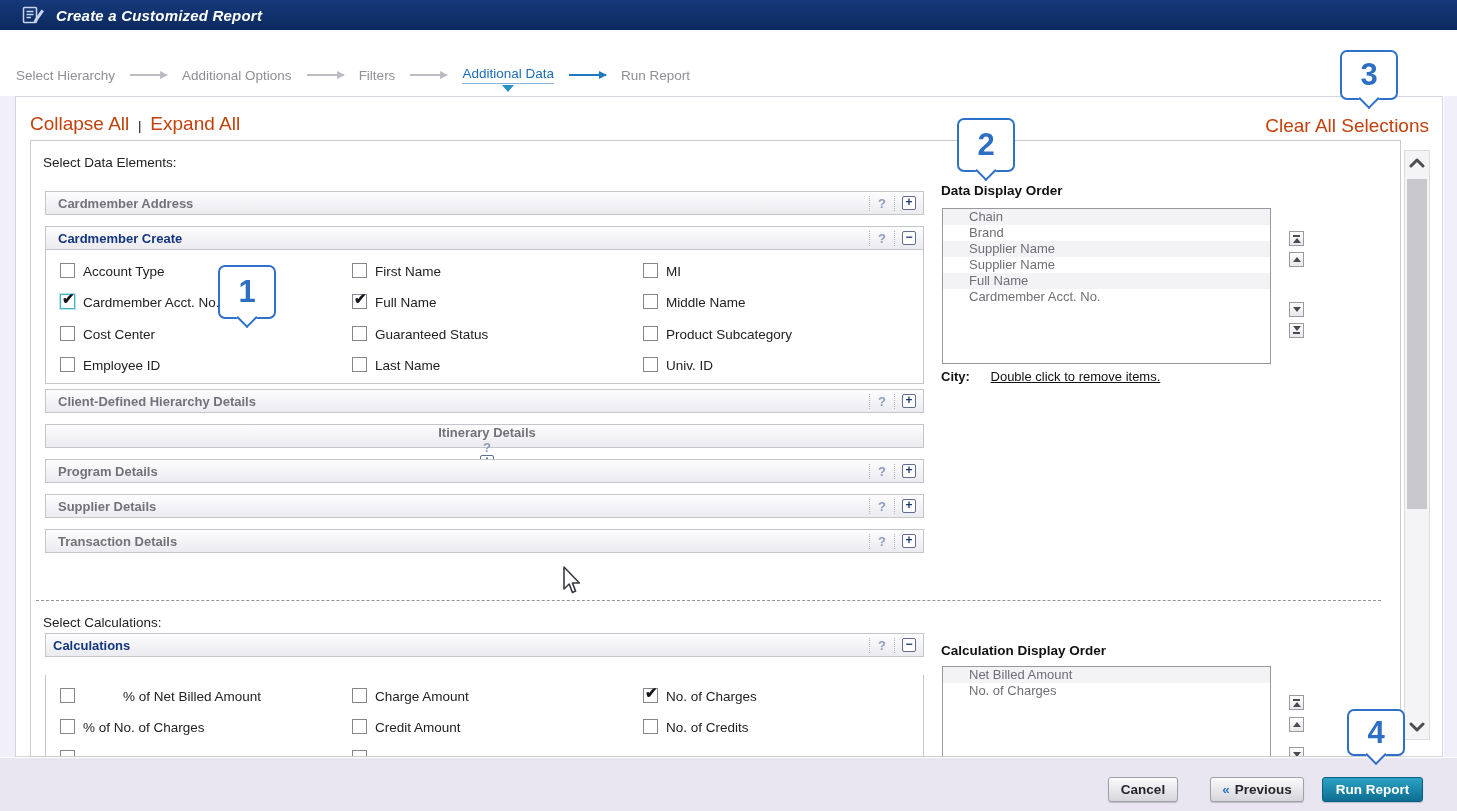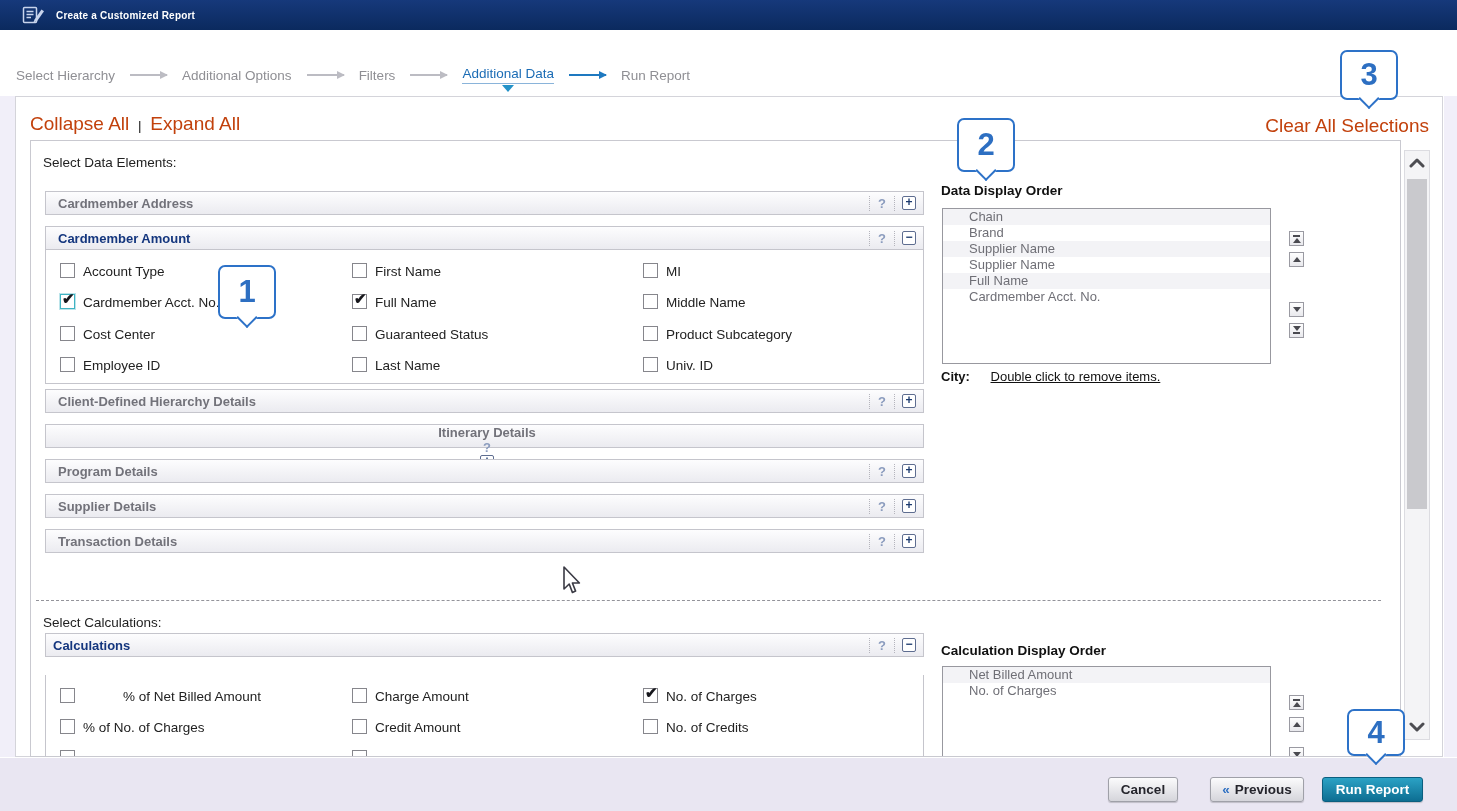--- a/index.html
+++ b/index.html
@@ -3,21 +3,21 @@
 <meta charset="utf-8">
 <style>
   * { box-sizing: border-box; margin: 0; padding: 0; }
   html,body { width: 1457px; height: 811px; }
   body { font-family: "Liberation Sans", sans-serif; background: #fff; position: relative; overflow: hidden; }
   .abs { position: absolute; }
 
   
   .titlebar { position: absolute; left:0; top:0; width:1457px; height:30px;
     background: linear-gradient(180deg,#16397b,#0b2a5e); display:flex; align-items:center; padding-left:22px; gap:10px; }
-  .titlebar .title { color:#fff; font-weight:bold; font-size:10px; letter-spacing:.2px; }
+  .titlebar .title { color:#fff; font-weight:bold; font-size:15px; letter-spacing:.2px;font-style:italic; }
 
   
   .navstrip { position:absolute; left:16px; top:58px; height:34px; display:flex; align-items:center; gap:15px;
     font-size:13.5px; color:#8f8f94; background:#fff; }
   .step { white-space:nowrap; }
   .step.active { color:#1b6cb5; border-bottom:1px solid #8ab4da; padding-bottom:2px; position:relative; }
   .step.active::after { content:""; position:absolute; left:50%; top:100%; margin-left:-6px; margin-top:2px;
     border-left:6px solid transparent; border-right:6px solid transparent; border-top:7px solid #2492c8; }
   .sarrow { width:37px; height:2px; background:#bcbcc3; position:relative; flex:none; }
   .sarrow::after { content:""; position:absolute; right:-1px; top:-3px;
@@ -141,21 +141,21 @@
   <div class="acc" style="top:50px;">
     <span class="t">Cardmember Address</span>
     <span class="sp"></span>
       <span class="sep"></span>
     <span class="q"></span>
     <span class="sep"></span>
     <span class="tog"></span>
   </div>
 
   <div class="acc expanded" style="top:85px;">
-    <span class="t">Cardmember Amount</span>
+    <span class="t">Cardmember Create</span>
     <span class="sp"></span>
       <span class="sep"></span>
     <span class="q"></span>
     <span class="sep"></span>
     <span class="tog"></span>
   </div>
   <div class="accbody" style="top:109px;height:134px;">
 
     <div class="ci" style="left:14px;top:13px;">
         <span class="cb"></span>

